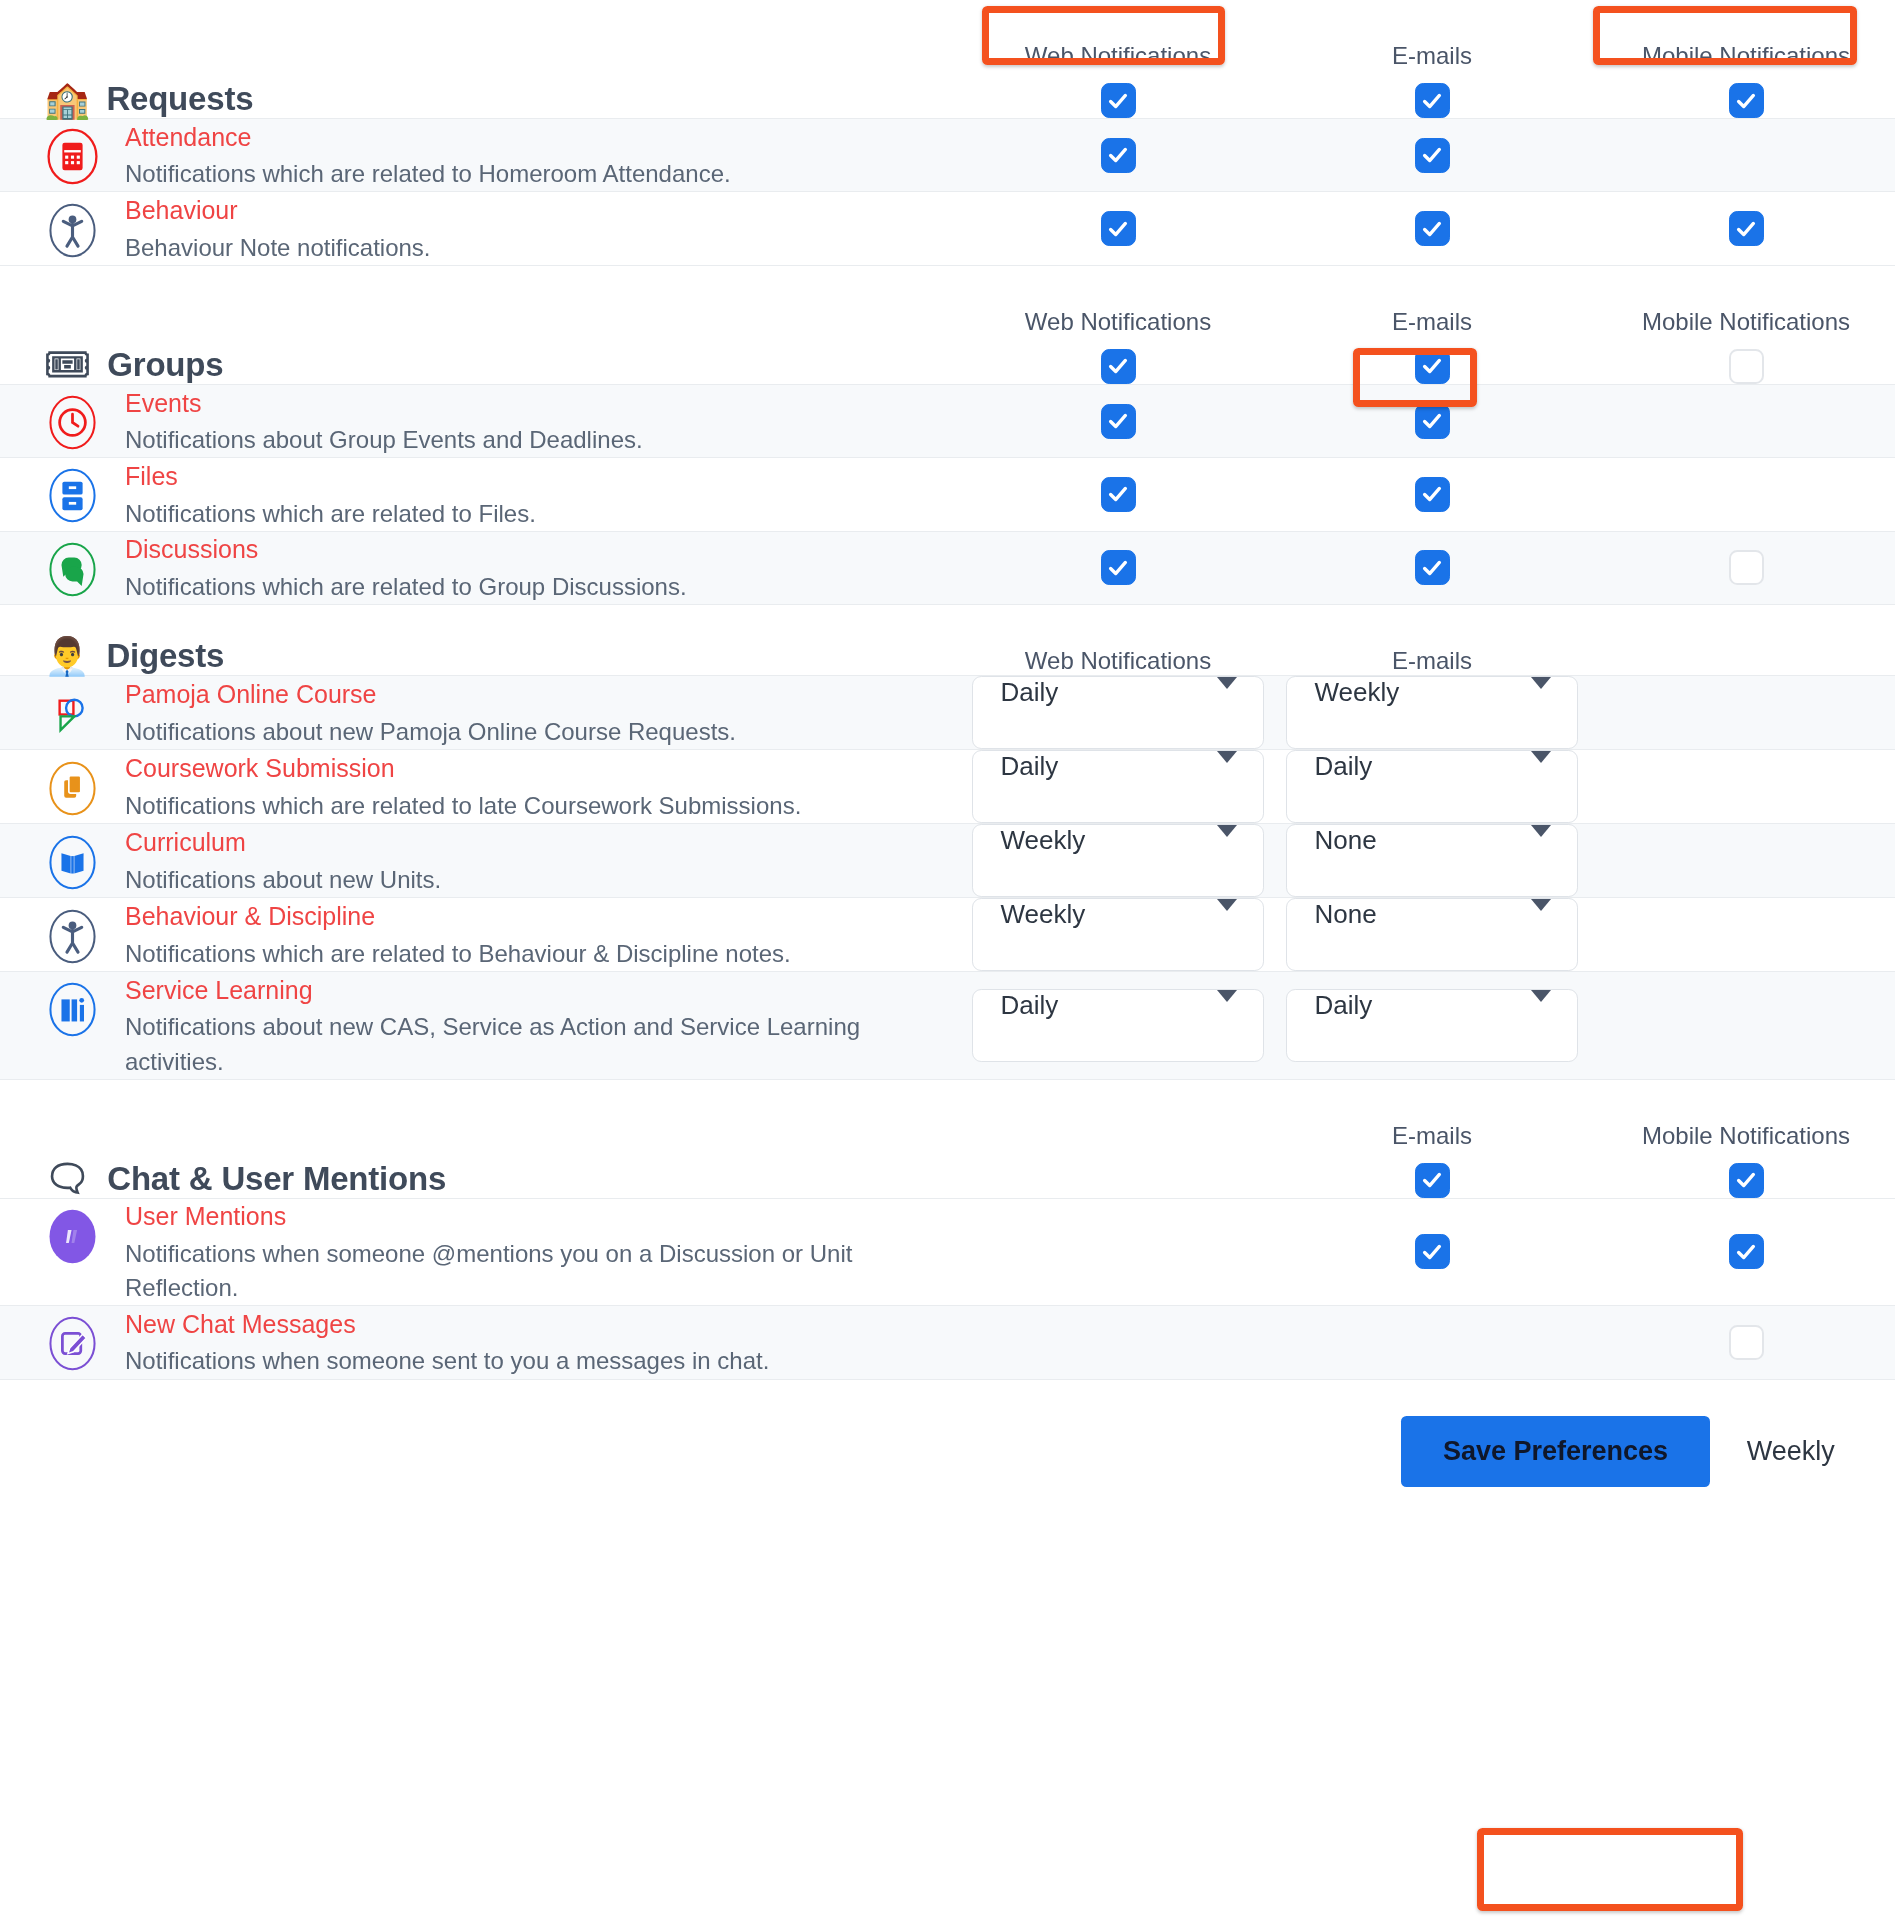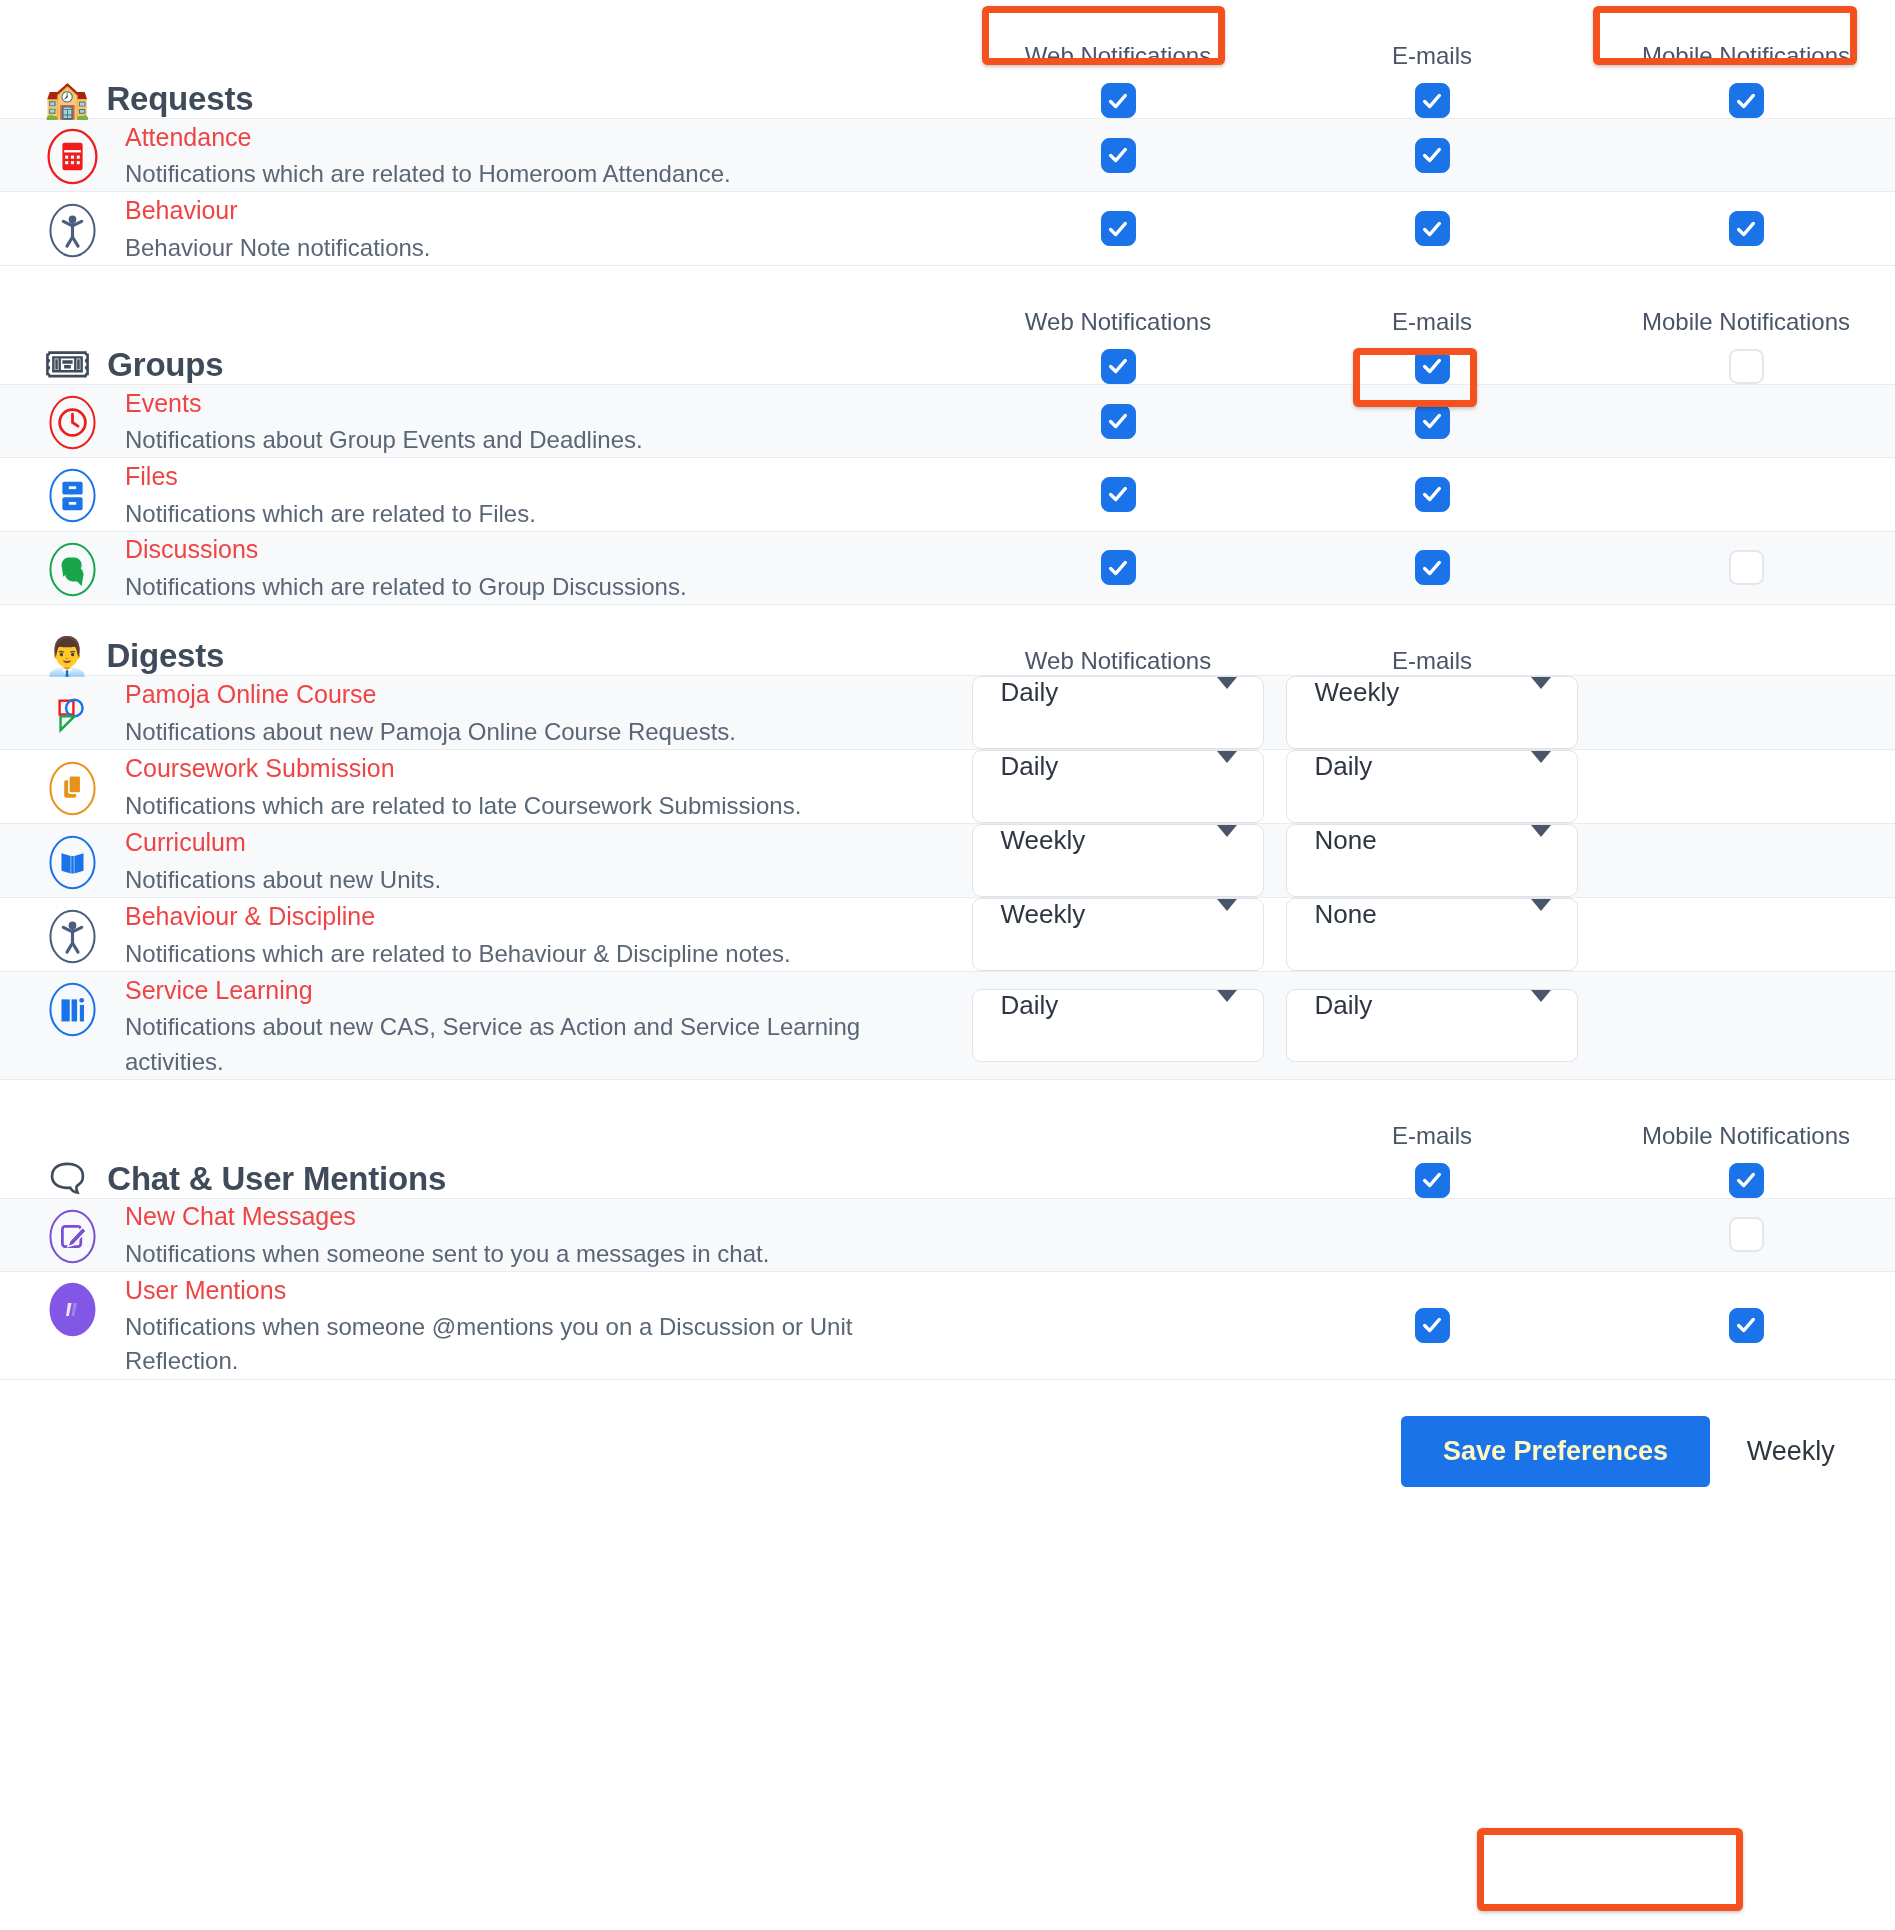--- a/index.html
+++ b/index.html
@@ -154,21 +154,21 @@
   .footer {
     display: flex;
     align-items: center;
     justify-content: flex-end;
     gap: 27.5px;
     padding: 31px 51px 0 0;
     height: 112px;
   }
   .btn-save {
     background: #1a73e8;
-    color: #fef9c3;
+    color: #0f172a;
     font-size: 27px;
     font-weight: bold;
     border: none;
     border-radius: 5.5px;
     padding: 20px 42px;
     font-family: "Liberation Sans", sans-serif;
   }
   .btn-cancel {
     background: transparent;
     border: none;
@@ -623,20 +623,52 @@
       </div>
       <div class="col-stack">
         <div class="col-head">Mobile Notifications</div>
         <div class="cb">
       <svg width="24" height="24" viewBox="0 0 26 26">
               <path d="M5 13.5 L10.5 19 L21 7" fill="none" stroke="#ffffff" stroke-width="3.6" stroke-linecap="round" stroke-linejoin="round"></path>
             </svg>
     </div>
       </div>
   </div>
+      <div class="row">
+      <div class="row-label">
+        <div class="item">
+          <span class="item-icon">
+              <svg width="57" height="57" viewBox="0 0 62 62">
+                <ellipse cx="31" cy="31" rx="25" ry="29" fill="#8257e5"></ellipse>
+                <path d="M26 24 L30 24 L27 38 L24 38 Z" fill="#fff" opacity=".85"></path>
+                <path d="M32 24 L36 24 L33 38 L30 38 Z" fill="#fff" opacity=".25"></path>
+              </svg>
+            </span>
+          <span class="item-text">
+            <div class="item-title">User Mentions</div>
+            <div class="item-desc">Notifications when someone @mentions you on a Discussion or Unit Reflection.</div>
+          </span>
+        </div>
+      </div>
+      <div class="col"></div>
+        <div class="col">
+          <div class="cb">
+      <svg width="24" height="24" viewBox="0 0 26 26">
+              <path d="M5 13.5 L10.5 19 L21 7" fill="none" stroke="#ffffff" stroke-width="3.6" stroke-linecap="round" stroke-linejoin="round"></path>
+            </svg>
+    </div>
+        </div>
+        <div class="col">
+          <div class="cb">
+      <svg width="24" height="24" viewBox="0 0 26 26">
+              <path d="M5 13.5 L10.5 19 L21 7" fill="none" stroke="#ffffff" stroke-width="3.6" stroke-linecap="round" stroke-linejoin="round"></path>
+            </svg>
+    </div>
+        </div>
+    </div>
       <div class="row alt">
       <div class="row-label">
         <div class="item">
           <span class="item-icon">
               <svg width="57" height="57" viewBox="0 0 62 62">
                 <ellipse cx="31" cy="31" rx="24" ry="28" fill="none" stroke="#7b4fd4" stroke-width="2.2"></ellipse>
                 <rect x="20" y="20" width="20" height="22" rx="3" fill="none" stroke="#7b4fd4" stroke-width="3"></rect>
                 <path d="M28 36 L42 21 L46 25 L32 40 L26 42 Z" fill="#7b4fd4" stroke="#fff" stroke-width="1.6"></path>
               </svg>
             </span>
@@ -644,52 +676,20 @@
             <div class="item-title">New Chat Messages</div>
             <div class="item-desc">Notifications when someone sent to you a messages in chat.</div>
           </span>
         </div>
       </div>
       <div class="col"></div>
         <div class="col"></div>
         <div class="col">
           <div class="cb off">
       
-    </div>
-        </div>
-    </div>
-      <div class="row">
-      <div class="row-label">
-        <div class="item">
-          <span class="item-icon">
-              <svg width="57" height="57" viewBox="0 0 62 62">
-                <ellipse cx="31" cy="31" rx="25" ry="29" fill="#8257e5"></ellipse>
-                <path d="M26 24 L30 24 L27 38 L24 38 Z" fill="#fff" opacity=".85"></path>
-                <path d="M32 24 L36 24 L33 38 L30 38 Z" fill="#fff" opacity=".25"></path>
-              </svg>
-            </span>
-          <span class="item-text">
-            <div class="item-title">User Mentions</div>
-            <div class="item-desc">Notifications when someone @mentions you on a Discussion or Unit Reflection.</div>
-          </span>
-        </div>
-      </div>
-      <div class="col"></div>
-        <div class="col">
-          <div class="cb">
-      <svg width="24" height="24" viewBox="0 0 26 26">
-              <path d="M5 13.5 L10.5 19 L21 7" fill="none" stroke="#ffffff" stroke-width="3.6" stroke-linecap="round" stroke-linejoin="round"></path>
-            </svg>
-    </div>
-        </div>
-        <div class="col">
-          <div class="cb">
-      <svg width="24" height="24" viewBox="0 0 26 26">
-              <path d="M5 13.5 L10.5 19 L21 7" fill="none" stroke="#ffffff" stroke-width="3.6" stroke-linecap="round" stroke-linejoin="round"></path>
-            </svg>
     </div>
         </div>
     </div>
     </div>
 
   <div class="footer">
     <button class="btn-save">Save Preferences</button>
     <button class="btn-cancel">Weekly</button>
   </div>
 

